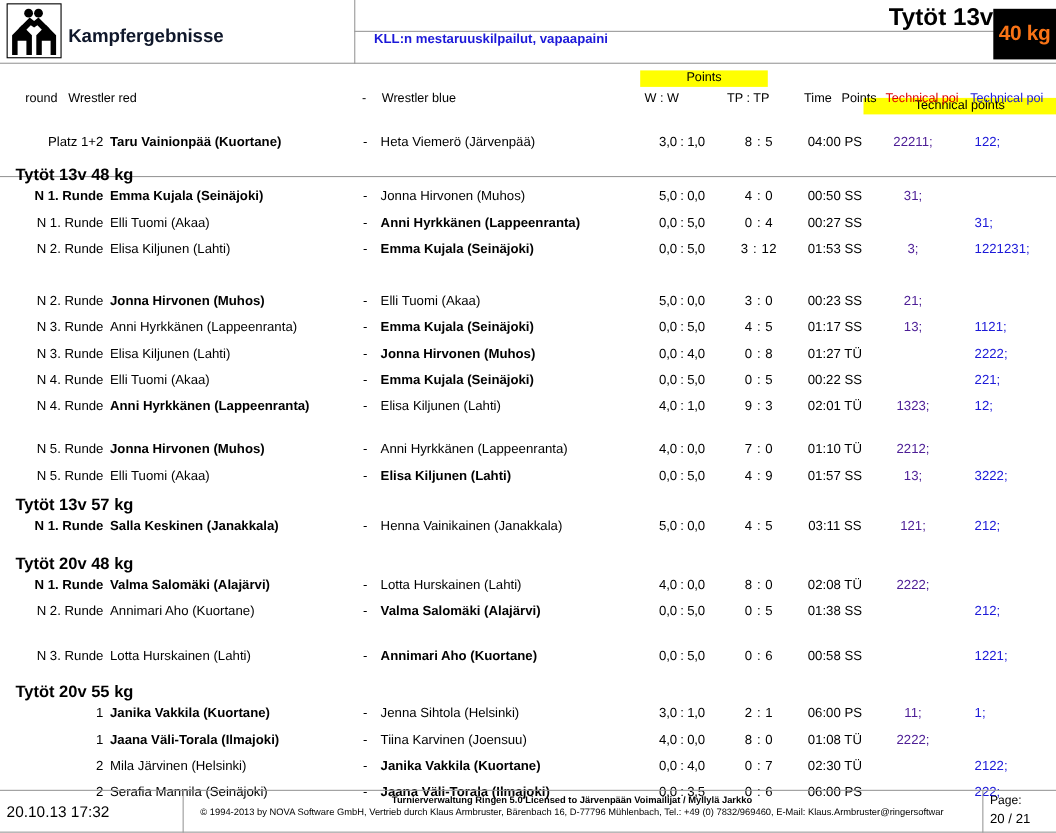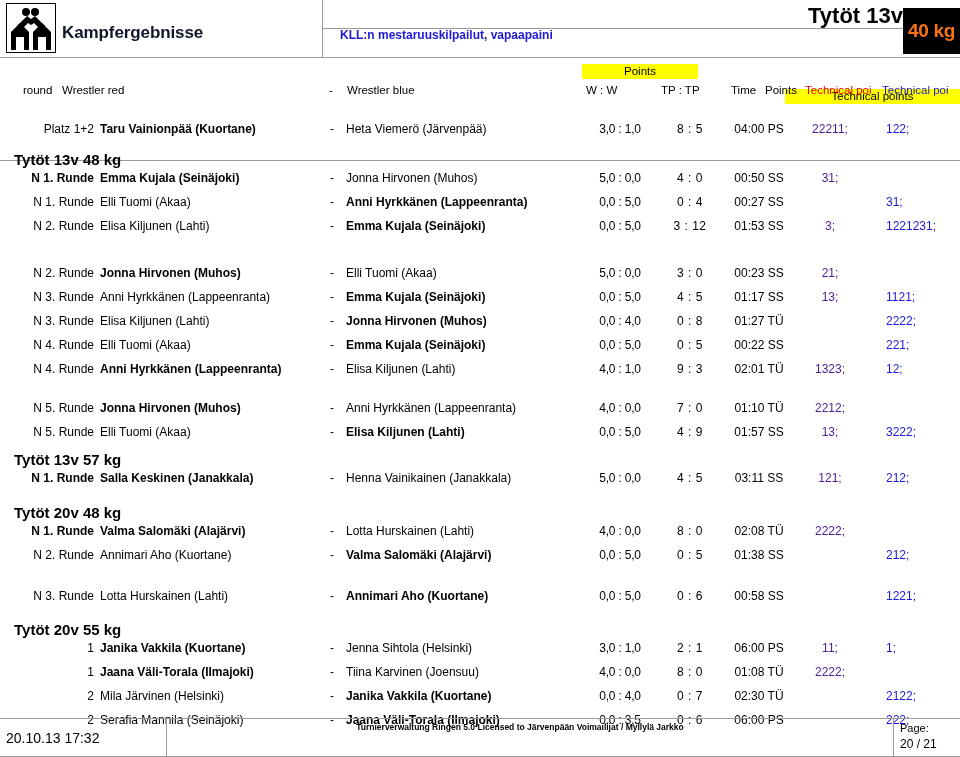--- a/index.html
+++ b/index.html
@@ -487,15 +487,16 @@
   </div>
 
 <div class="footer">
   <div class="ft-top-line"></div>
   <div class="ft-vline" style="left:166px;"></div>
   <div class="ft-vline" style="left:893px;"></div>
   <div class="ft-bottom-line"></div>
 
   <div class="ft-datetime">20.10.13 17:32</div>
   <div class="ft-line1">Turnierverwaltung Ringen 5.0 Licensed to Järvenpään Voimailijat / Myllylä Jarkko</div>
+  <div class="ft-line2">© 1994-2013 by NOVA Software GmbH, Vertrieb durch Klaus Armbruster, Bärenbach 16, D-77796 Mühlenbach, Tel.: +49 (0) 7832/969460, E-Mail: Klaus.Armbruster@ringersoftwar</div>
   <div class="ft-pagelabel">Page:</div>
   <div class="ft-pagenum">20 / 21</div>
 </div>
 
 </body></html>

